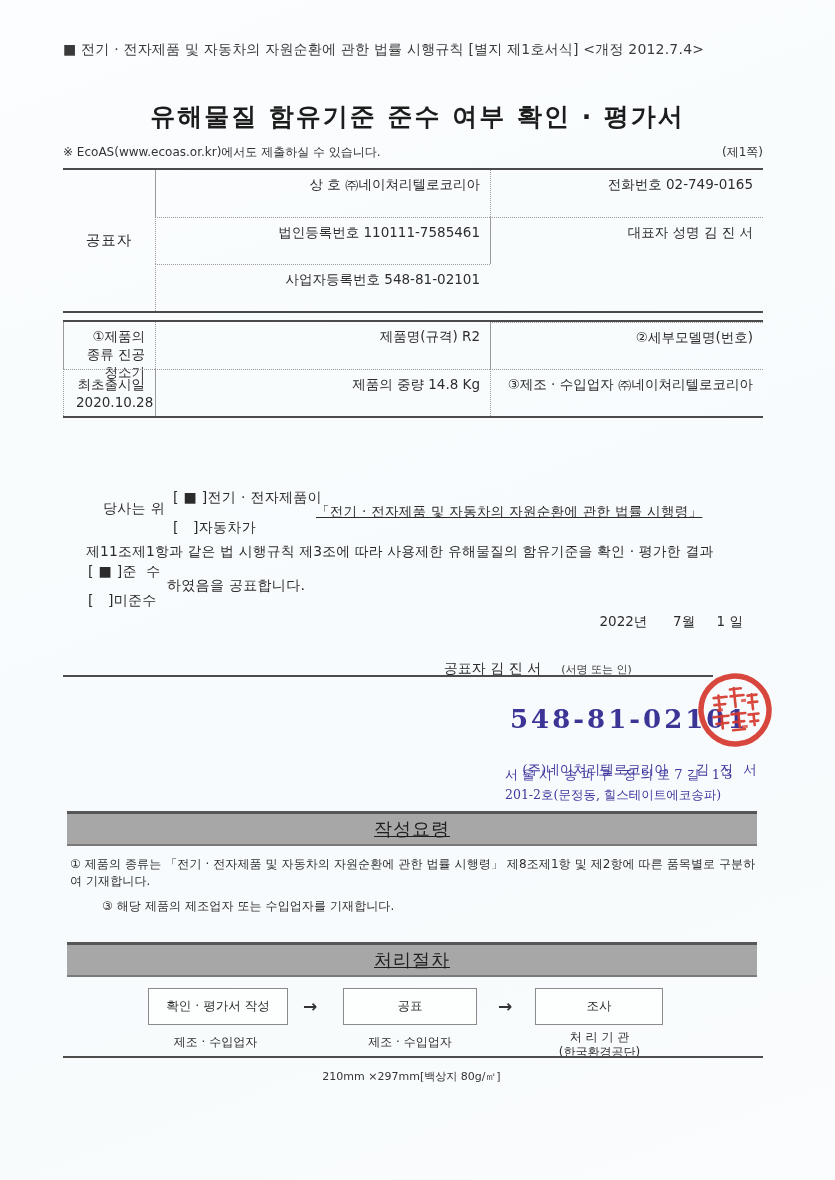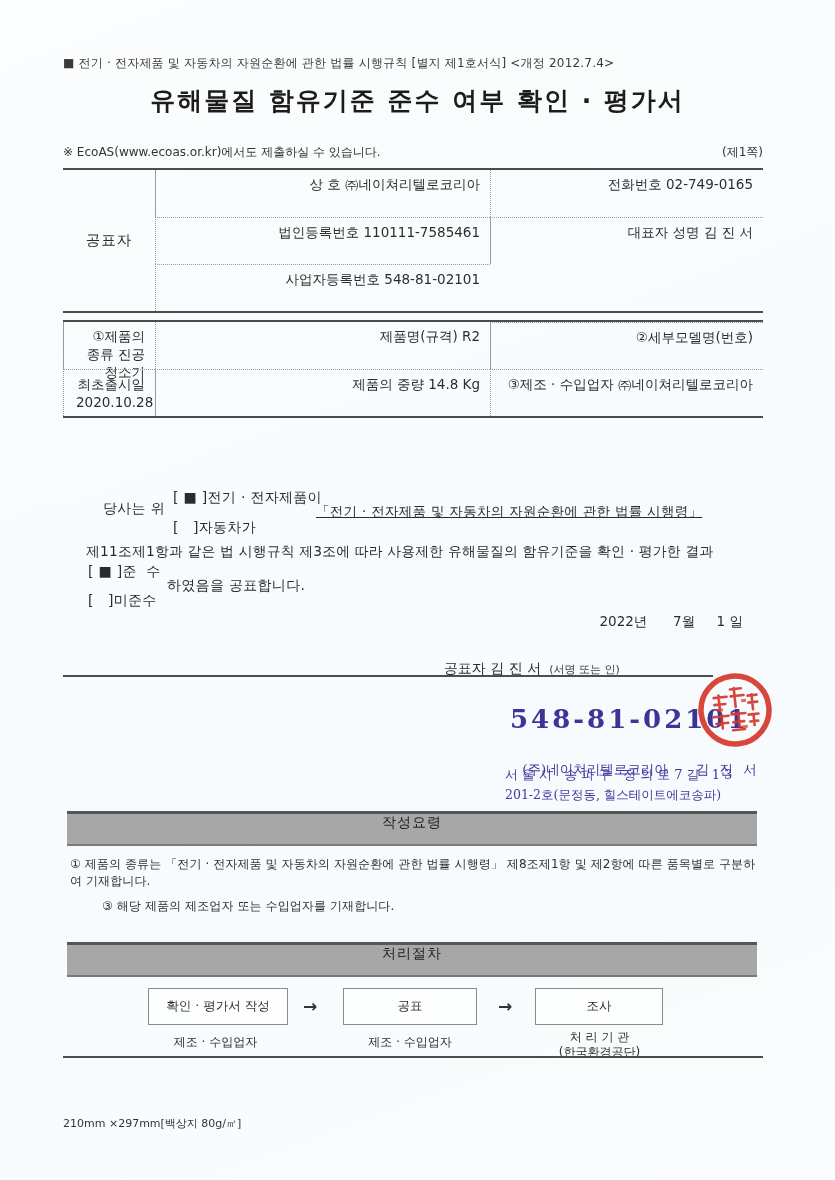--- a/index.html
+++ b/index.html
@@ -7,22 +7,22 @@
     position:relative;
     width:835px;height:1180px;
     margin:0 auto;
     background:linear-gradient(160deg,#fbfdfe 0%,#f7fbfd 60%,#fafcfd 100%);
     font-family:"DejaVu Sans","Liberation Sans",sans-serif;
     color:#2c2c2c;
     overflow:hidden;
   }
   .abs{position:absolute;}
   
-  .notice{left:63px;top:55px;width:705px;font-size:12px;color:#3a3a3a;letter-spacing:0.2px;}
-  .doc-title{left:0;top:84px;width:835px;text-align:center;font-size:25px;font-weight:bold;color:#1c1c1c;letter-spacing:2px;}
+  .notice{left:63px;top:41px;width:705px;font-size:14px;color:#3a3a3a;letter-spacing:0.2px;}
+  .doc-title{left:0;top:100px;width:835px;text-align:center;font-size:25px;font-weight:bold;color:#1c1c1c;letter-spacing:2px;}
   .note-row{left:63px;top:144px;width:700px;display:flex;justify-content:space-between;font-size:12px;color:#333;}
   
   .form-table{left:63px;width:700px;border-top:2px solid #4b4b4b;border-bottom:2px solid #4b4b4b;display:grid;grid-template-columns:92px 335px 273px;}
   .t1{top:168px;}
   .t2{top:320px;}
   .form-table .label-cell{grid-row:1/4;display:flex;align-items:center;justify-content:center;font-size:14.5px;color:#2a2a2a;letter-spacing:1px;}
   .form-table .cell{height:47px;box-sizing:border-box;padding:6px 10px 0 12px;font-size:13.5px;color:#2d2d2d;border-left:1px solid #9a9a9a;text-align:right;}
   .form-table .cell.c2{border-left:1px dotted #9a9a9a;}
   .form-table .cell.r2,.form-table .cell.r3{border-top:1px dotted #9a9a9a;}
   
@@ -30,54 +30,54 @@
   .decl-prefix{left:103px;top:500px;}
   .decl-opt1{left:173px;top:489px;}
   .decl-opt2{left:173px;top:519px;}
   .decl-law{left:316px;top:503px;font-size:13.5px;text-decoration:underline;}
   .decl-line2{left:86px;top:543px;font-size:13.8px;letter-spacing:0.2px;white-space:pre;color:#2b2b2b;}
   .decl-opt3{left:88px;top:563px;}
   .decl-opt4{left:88px;top:592px;}
   .decl-suffix{left:167px;top:577px;}
   .decl-date{right:92px;top:613px;font-size:13.5px;white-space:pre;color:#2b2b2b;}
   .signer-row{left:426px;top:644px;font-size:14px;color:#2b2b2b;white-space:pre;}
-  .signer-note{font-size:11px;color:#3a3a3a;margin-left:8px;}
+  .signer-note{font-size:11px;color:#3a3a3a;margin-left:20px;}
   
   .sign-rule{left:63px;top:675px;width:650px;height:2px;background:#4d4d4d;}
   .stamp{color:#40389e;margin-top:48px;}
   .stamp-number{left:510px;top:656px;font-family:"DejaVu Serif","Liberation Serif",serif;font-size:26px;font-weight:bold;letter-spacing:3px;color:#3c3596;}
   .stamp-line1{left:505px;top:697px;font-size:13.5px;font-family:"DejaVu Serif","Liberation Serif",serif;white-space:pre;}
   .stamp-ceo{margin-left:28px;letter-spacing:3px;}
   .stamp-addr1{left:505px;top:718px;font-size:13px;font-family:"DejaVu Serif","Liberation Serif",serif;letter-spacing:4px;white-space:pre;}
   .stamp-addr2{left:505px;top:739px;font-size:12.5px;font-family:"DejaVu Serif","Liberation Serif",serif;white-space:pre;}
   .stamp-biz{left:505px;top:758px;font-size:15px;font-family:"DejaVu Serif","Liberation Serif",serif;letter-spacing:3px;white-space:pre;}
   .stamp-item{margin-left:48px;letter-spacing:5px;}
   .seal{left:695px;top:670px;width:80px;height:80px;opacity:0.92;}
   
-  .bar{left:67px;width:690px;height:30px;background:#a7a7a7;border-top:3px solid #565656;border-bottom:2px solid #7a7a7a;display:flex;justify-content:center;font-size:14px;color:#1f1f1f;letter-spacing:1px;}
+  .bar{left:67px;width:690px;height:30px;background:#a7a7a7;border-top:3px solid #565656;border-bottom:2px solid #7a7a7a;display:flex;align-items:center;justify-content:center;font-size:18px;color:#1f1f1f;letter-spacing:1px;text-decoration:underline;}
   .bar1{top:811px;}
   .bar2{top:942px;}
   .guide-item{left:70px;width:692px;font-size:12px;color:#2e2e2e;letter-spacing:0.1px;}
   .gi0{top:856px;}
   .gi1{top:877px;}
   .gi2{top:898px;margin-left:32px;}
   
   .flow-box{top:988px;height:37px;border:1px solid #8b8b8b;background:#fdfefe;display:flex;align-items:center;justify-content:center;font-size:12.5px;color:#2c2c2c;box-sizing:border-box;}
   .fb1{left:148px;width:140px;}
   .fb2{left:343px;width:134px;}
   .fb3{left:535px;width:128px;}
   .flow-arrow{top:996px;font-size:17px;font-weight:bold;color:#333;}
   .fa1{left:303px;}
   .fa2{left:498px;}
   .flow-cap{top:1034px;font-size:12px;color:#2d2d2d;text-align:center;}
   .fc1{left:148px;width:135px;}
   .fc2{left:343px;width:134px;}
   .fc3{left:512px;width:175px;top:1030px;line-height:15px;}
   .bottom-rule{left:63px;top:1056px;width:700px;height:2px;background:#4d4d4d;}
-  .footer-spec{left:63px;top:1069px;width:697px;text-align:left;font-size:11px;color:#333;margin-top:47px;}
+  .footer-spec{left:63px;top:1069px;width:697px;text-align:center;font-size:11px;color:#333;}
 </style>
 </head>
 <body>
 
 <div class="page">
 
   <div class="abs notice">■ 전기 · 전자제품 및 자동차의 자원순환에 관한 법률 시행규칙 [별지 제1호서식] &lt;개정 2012.7.4&gt;</div>
   <div class="abs doc-title">유해물질 함유기준 준수 여부 확인 · 평가서</div>
   <div class="abs note-row">
     <span>※ EcoAS(www.ecoas.or.kr)에서도 제출하실 수 있습니다.</span>

